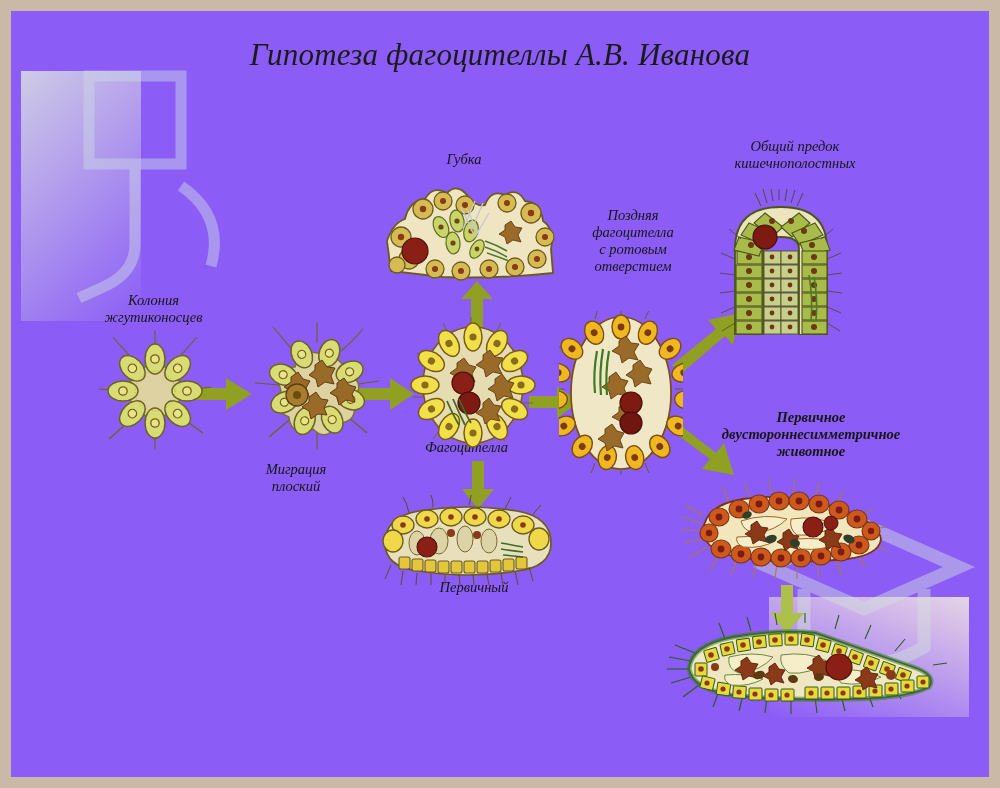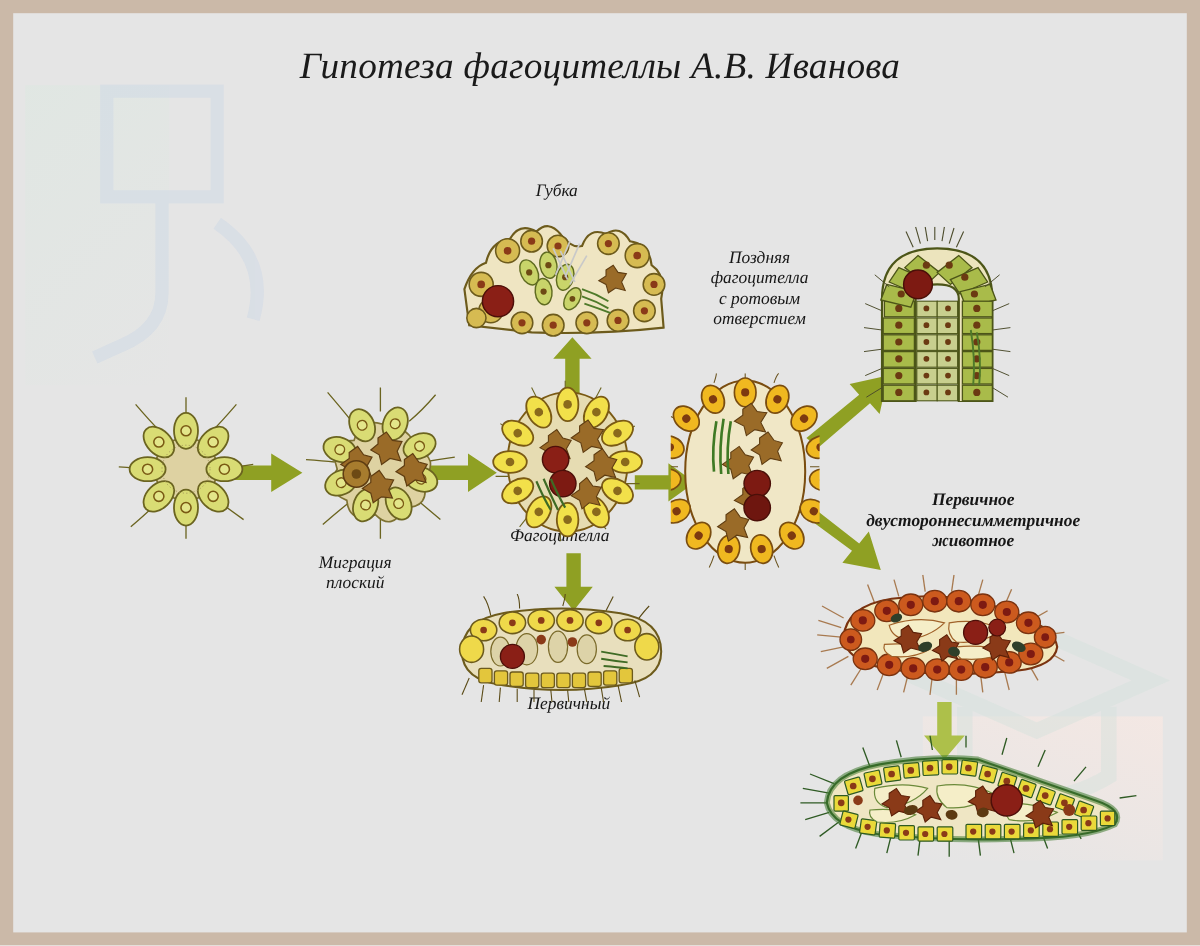--- a/index.html
+++ b/index.html
@@ -3,21 +3,21 @@
 <meta charset="utf-8">
 <style>
   html,body{margin:0;padding:0;}
   body{
     width:1000px;height:788px;overflow:hidden;
     background:#ffffff;
     font-family:"Liberation Serif", serif;
   }
   #slide{
     position:relative;width:1000px;height:788px;
-    background:#e5e5e5;
+    background:#8b5cf6;
     box-sizing:border-box;
     border:11px solid #cbb9a8;
   }
   
   .wm{position:absolute;pointer-events:none;}
   .wm-tl{left:50px;top:55px;width:190px;height:250px;opacity:.55;}
   .wm-br{right:10px;bottom:50px;width:230px;height:230px;opacity:.5;}
   .wm-green{position:absolute;left:10px;top:60px;width:120px;height:250px;
      background:linear-gradient(135deg,rgba(223,231,226,.8),rgba(255,255,255,0));}
   .wm-pink{position:absolute;right:20px;bottom:60px;width:200px;height:120px;
@@ -62,35 +62,39 @@
   </svg>
   <svg class="wm wm-br" viewBox="0 0 230 230">
     <g fill="none" stroke="#d4e2dc" stroke-width="13" opacity=".9">
       <path d="M20 70 L115 28 L210 70 L115 112 Z"></path>
       <path d="M55 92 L55 150 Q115 186 175 150 L175 92"></path>
     </g>
   </svg>
 
   <div id="title">Гипотеза фагоцителлы А.В. Иванова</div>
 
+  <div class="cap" style="left:60px;top:281px;width:165px;">Колония
+жгутиконосцев</div>
 
   <div class="cap" style="left:215px;top:450px;width:140px;">Миграция
 плоский</div>
 
   <div class="cap" style="left:383px;top:428px;width:145px;">Фагоцителла</div>
 
   <div class="cap" style="left:398px;top:140px;width:110px;">Губка</div>
 
   <div class="cap" style="left:383px;top:568px;width:160px;">Первичный</div>
 
   <div class="cap" style="left:552px;top:196px;width:140px;">Поздняя
 фагоцителла
 с ротовым
 отверстием</div>
 
+  <div class="cap" style="left:684px;top:127px;width:200px;">Общий предок
+кишечнополостных</div>
 
   <div class="cap" style="left:660px;top:398px;width:280px;font-weight:bold;">Первичное
 двустороннесимметричное
 животное</div>
 
 
   <svg class="fig" style="left:175px;top:363px;" width="70" height="40">
     <path d="M2 14 L40 14 L40 4 L66 20 L40 36 L40 26 L2 26 Z" fill="#8fa023"></path>
   </svg>
 

